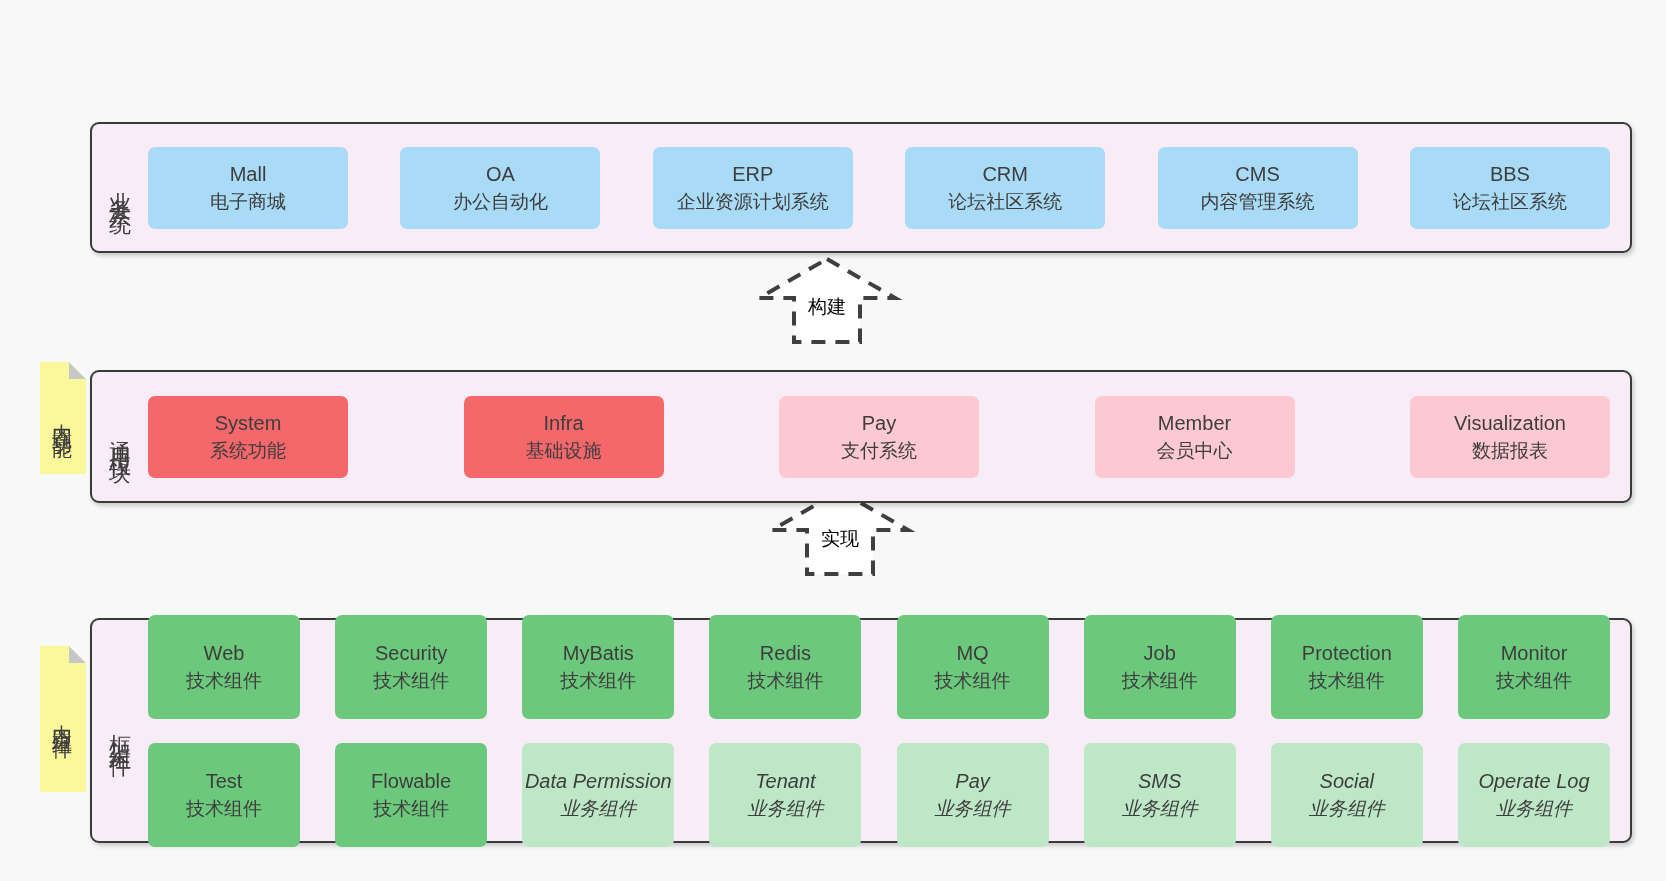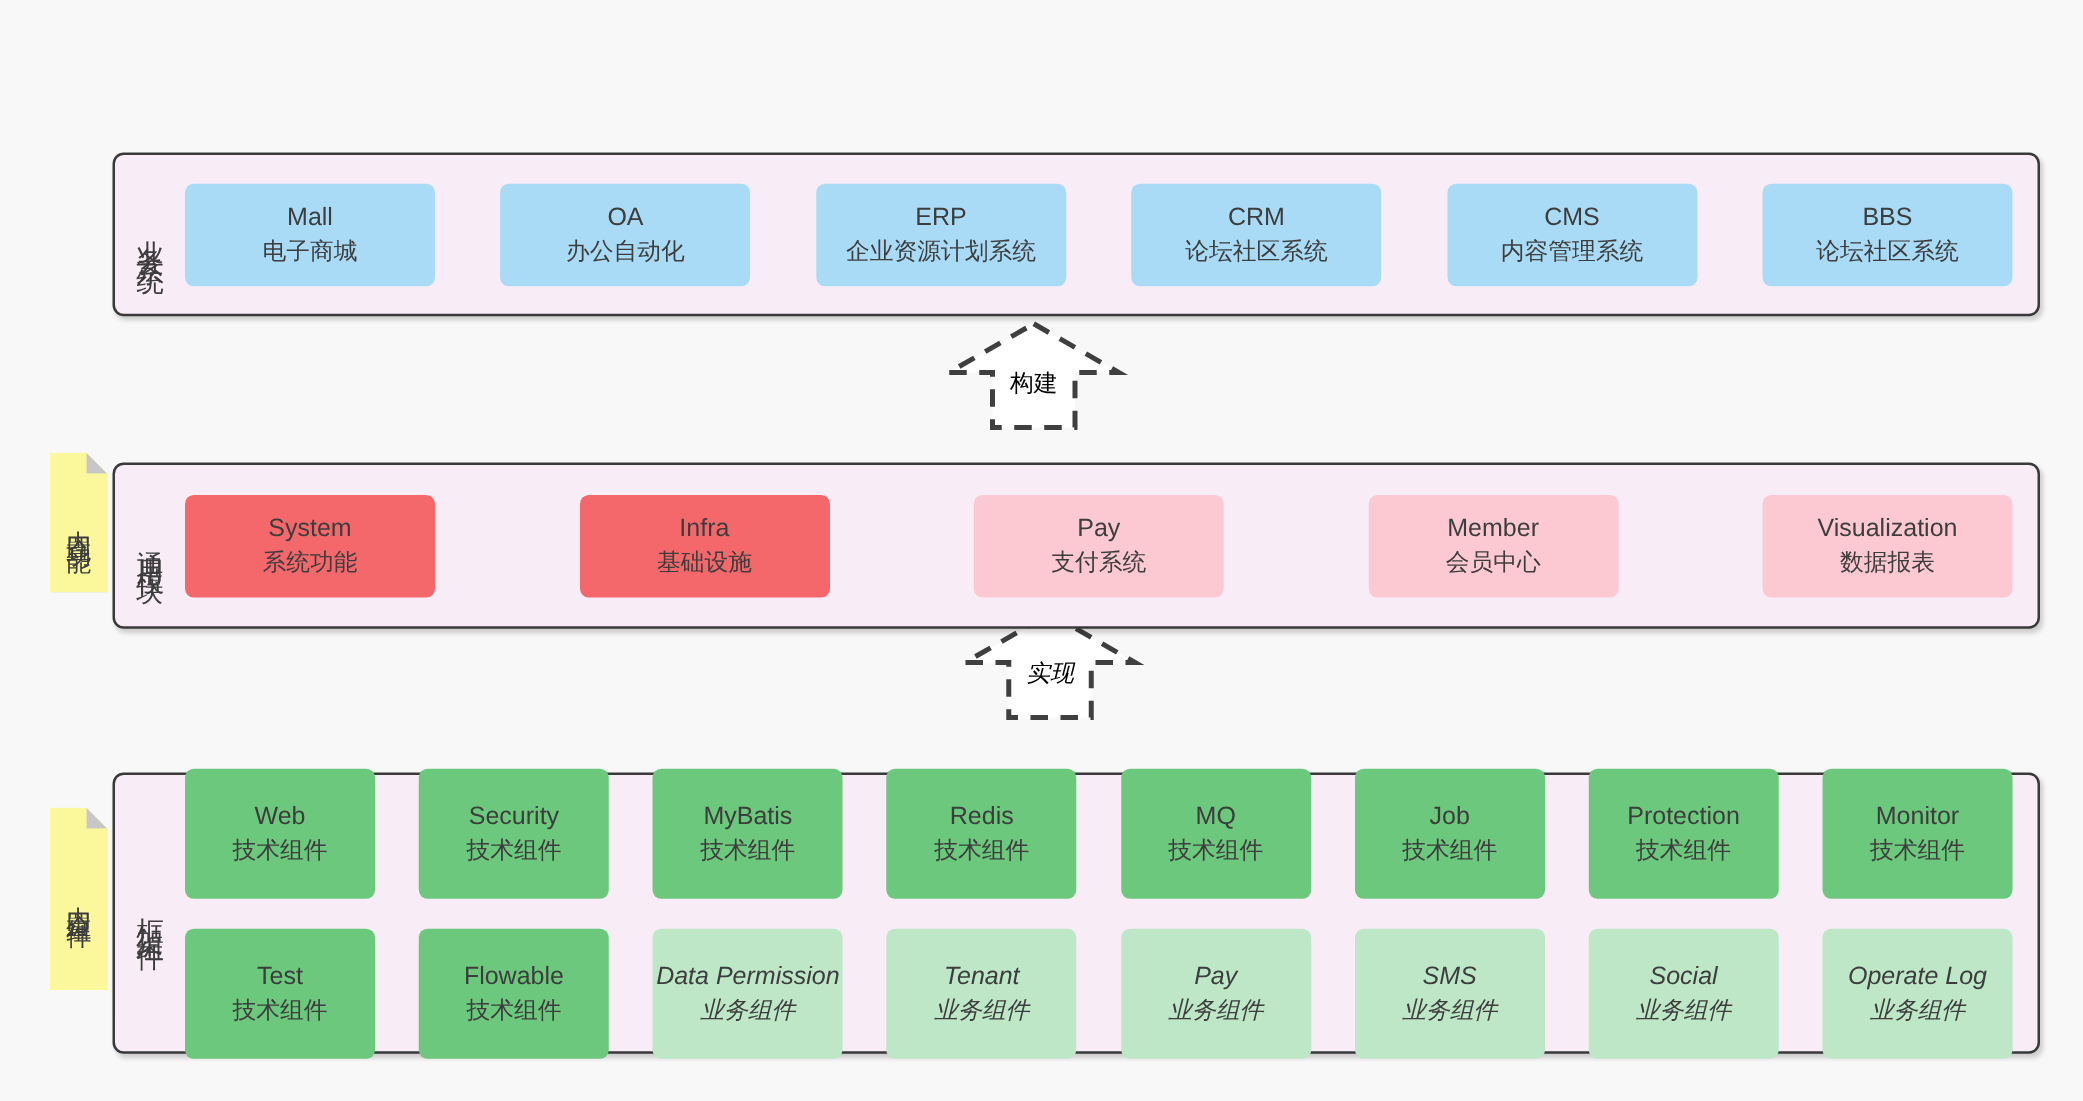--- a/index.html
+++ b/index.html
@@ -69,21 +69,21 @@
     clip-path:polygon(0 0,0 100%,100% 100%);
   }
   .note-text{
     writing-mode:vertical-rl;text-orientation:upright;
     font-size:20px;letter-spacing:5px;color:#3d3d3d;white-space:nowrap;
   }
 
   
   .arrow{position:absolute;width:142px;height:90px;z-index:1;}
   .arrow-1{left:756px;top:256px;}
-  .arrow-2{left:769px;top:488px;font-style:italic;}
+  .arrow-2{left:769px;top:488px;}
   .arrow svg{position:absolute;inset:0;overflow:visible;}
   .arrow-label{
     position:absolute;left:50%;top:36px;transform:translateX(-50%);
     background:#ffffff;padding:2px 4px;font-size:19px;color:#000000;white-space:nowrap;
   }
 </style>
 </head>
 <body>
 
 <div class="stage">

